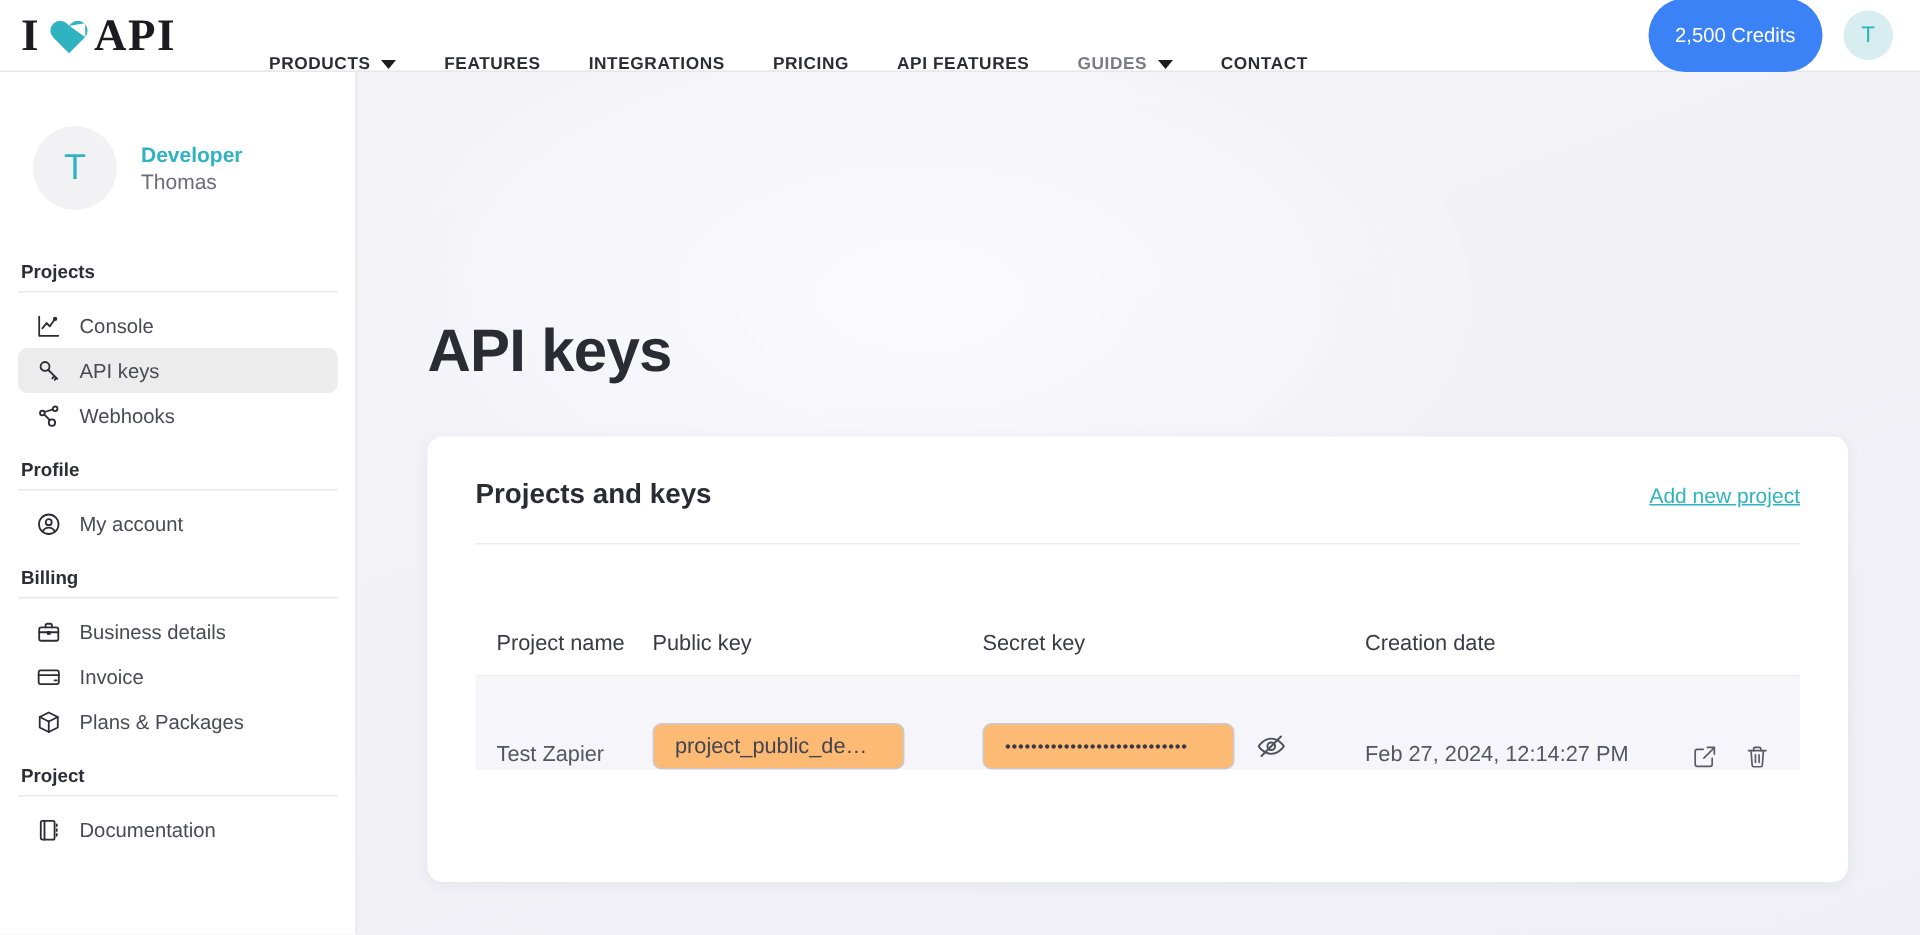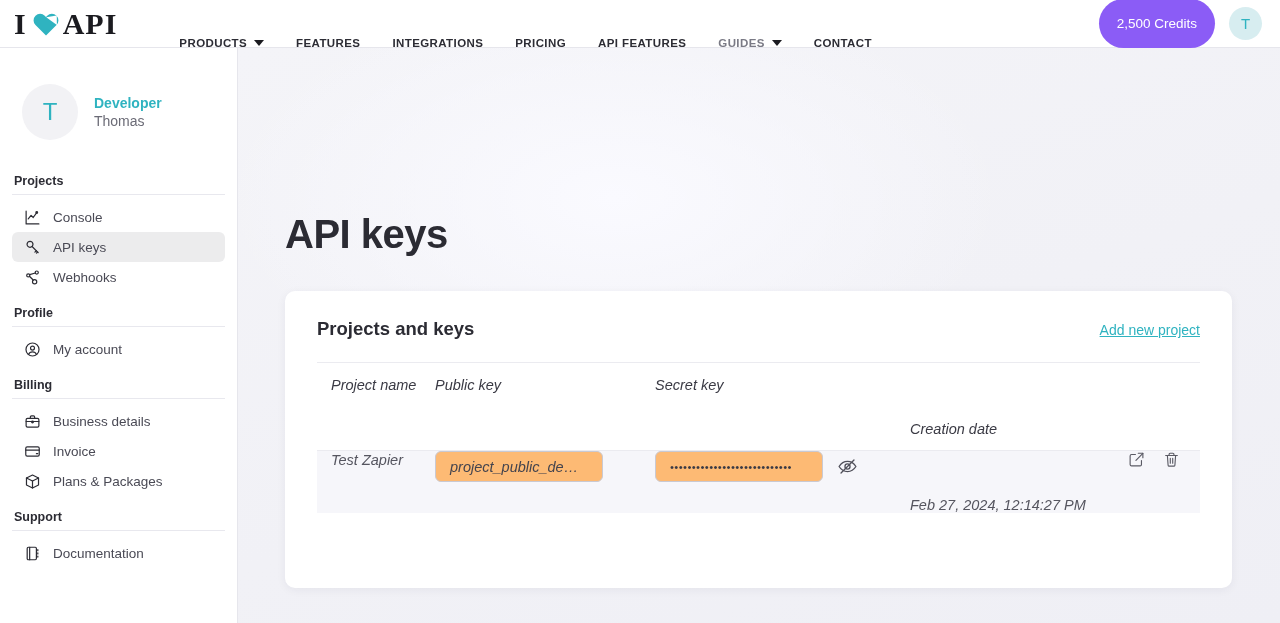--- a/index.html
+++ b/index.html
@@ -74,21 +74,21 @@
   }
 
   .topbar-right {
     margin-left: auto;
     display: flex;
     align-items: center;
     gap: 14px;
     margin-right: 18px;
   }
   .credits-badge {
-    background: #8b5cf6;
+    background: #3b82f6;
     color: #ffffff;
     font-size: 13.5px;
     border-radius: 999px;
     padding: 17px 18px;
     white-space: nowrap;
     cursor: pointer;
   }
   .avatar-top {
     width: 33px; height: 33px;
     border-radius: 50%;
@@ -222,22 +222,21 @@
     cursor: pointer;
     white-space: nowrap;
   }
 
   .table {
     margin: 22px 32px 0 32px;
     border-top: 1px solid #ebebf0;
   }
   .thead, .trow {
     display: flex;
-    align-items: flex-start;
-    font-style: italic;
+    align-items: flex-end;
   }
   .thead {
     padding: 13px 0 11px 0;
     border-bottom: 1px solid #ebebf0;
   }
   .th {
     font-size: 14.5px;
     color: #3a3a44;
     line-height: 19px;
   }
@@ -407,21 +406,21 @@
     <span class="ic">
       <svg width="17" height="17" viewBox="0 0 24 24" fill="none" stroke="currentColor" stroke-width="1.7" stroke-linecap="round" stroke-linejoin="round">
         <path d="M12 2.8 20.5 7v10L12 21.2 3.5 17V7z"></path>
           <path d="M3.5 7 12 11.3 20.5 7"></path>
           <path d="M12 11.3v9.9"></path>
       </svg>
     </span>
     <span>Plans &amp; Packages</span>
   </div>
 
-  <div class="sec-head sec-support">Support</div>
+  <div class="sec-head sec-support">Project</div>
   <div class="menu-item">
     <span class="ic">
       <svg width="17" height="17" viewBox="0 0 24 24" fill="none" stroke="currentColor" stroke-width="1.7" stroke-linecap="round" stroke-linejoin="round">
         <rect x="4.5" y="3.2" width="13" height="17.6" rx="1.6"></rect>
           <path d="M8 3.2v17.6"></path>
           <path d="M19.5 6.5v1.6M19.5 11v1.6M19.5 15.5v1.6"></path>
       </svg>
     </span>
     <span>Documentation</span>
   </div>

